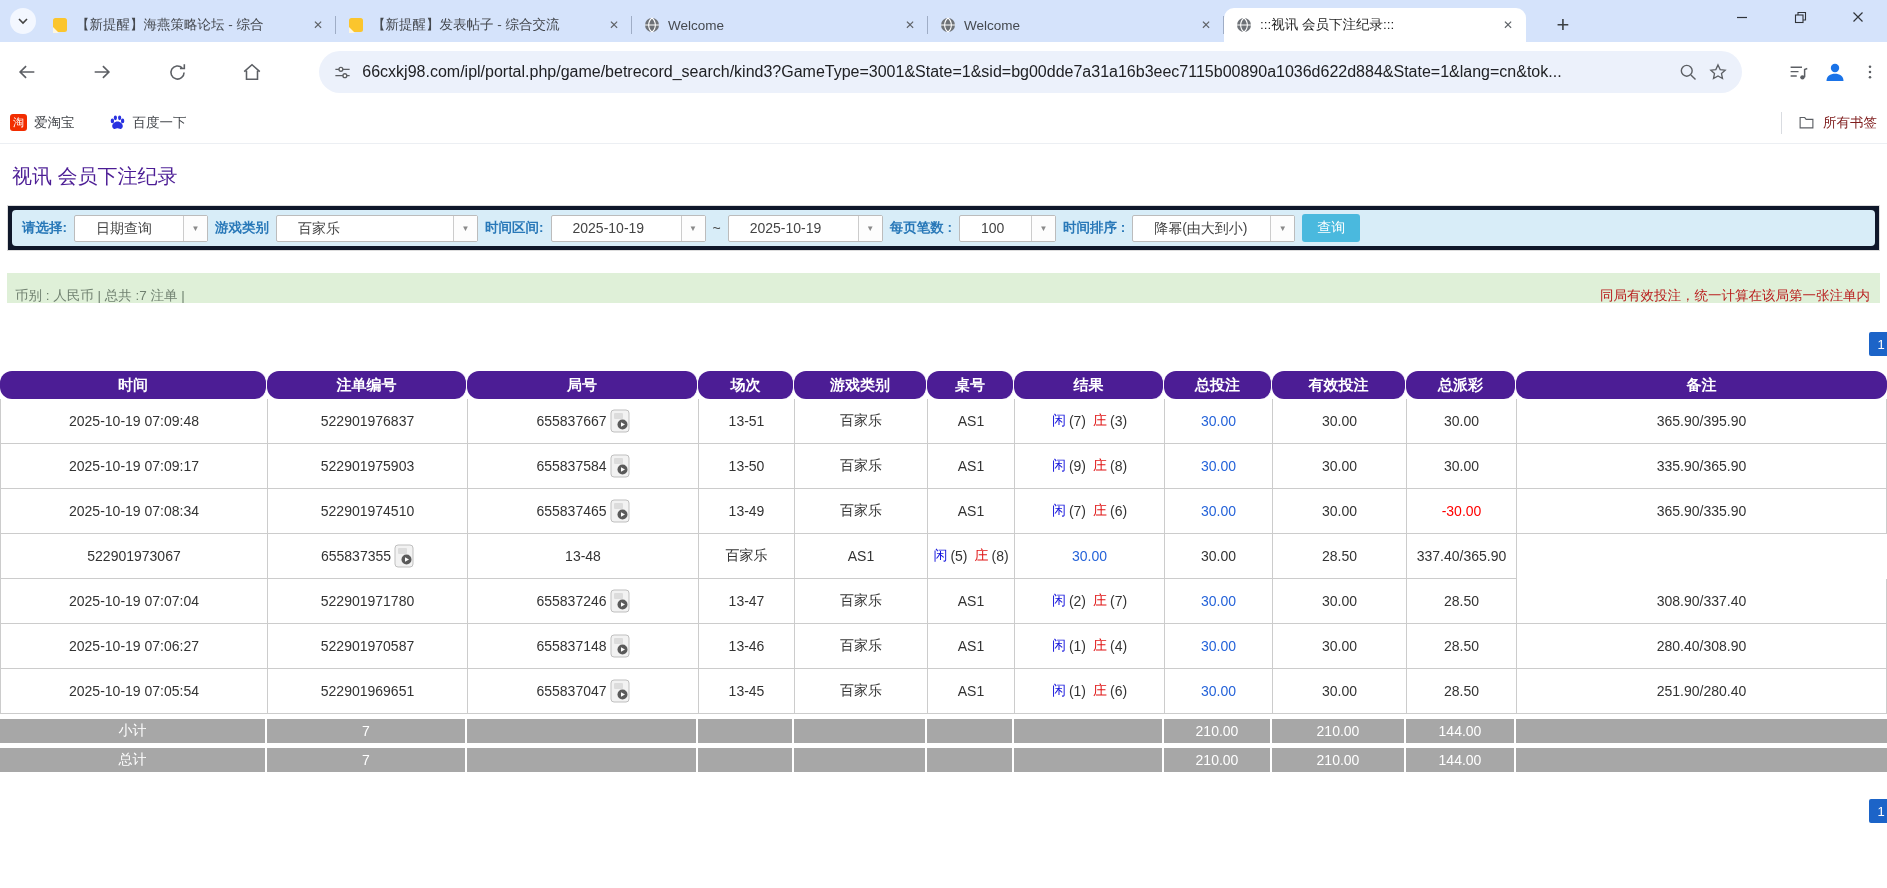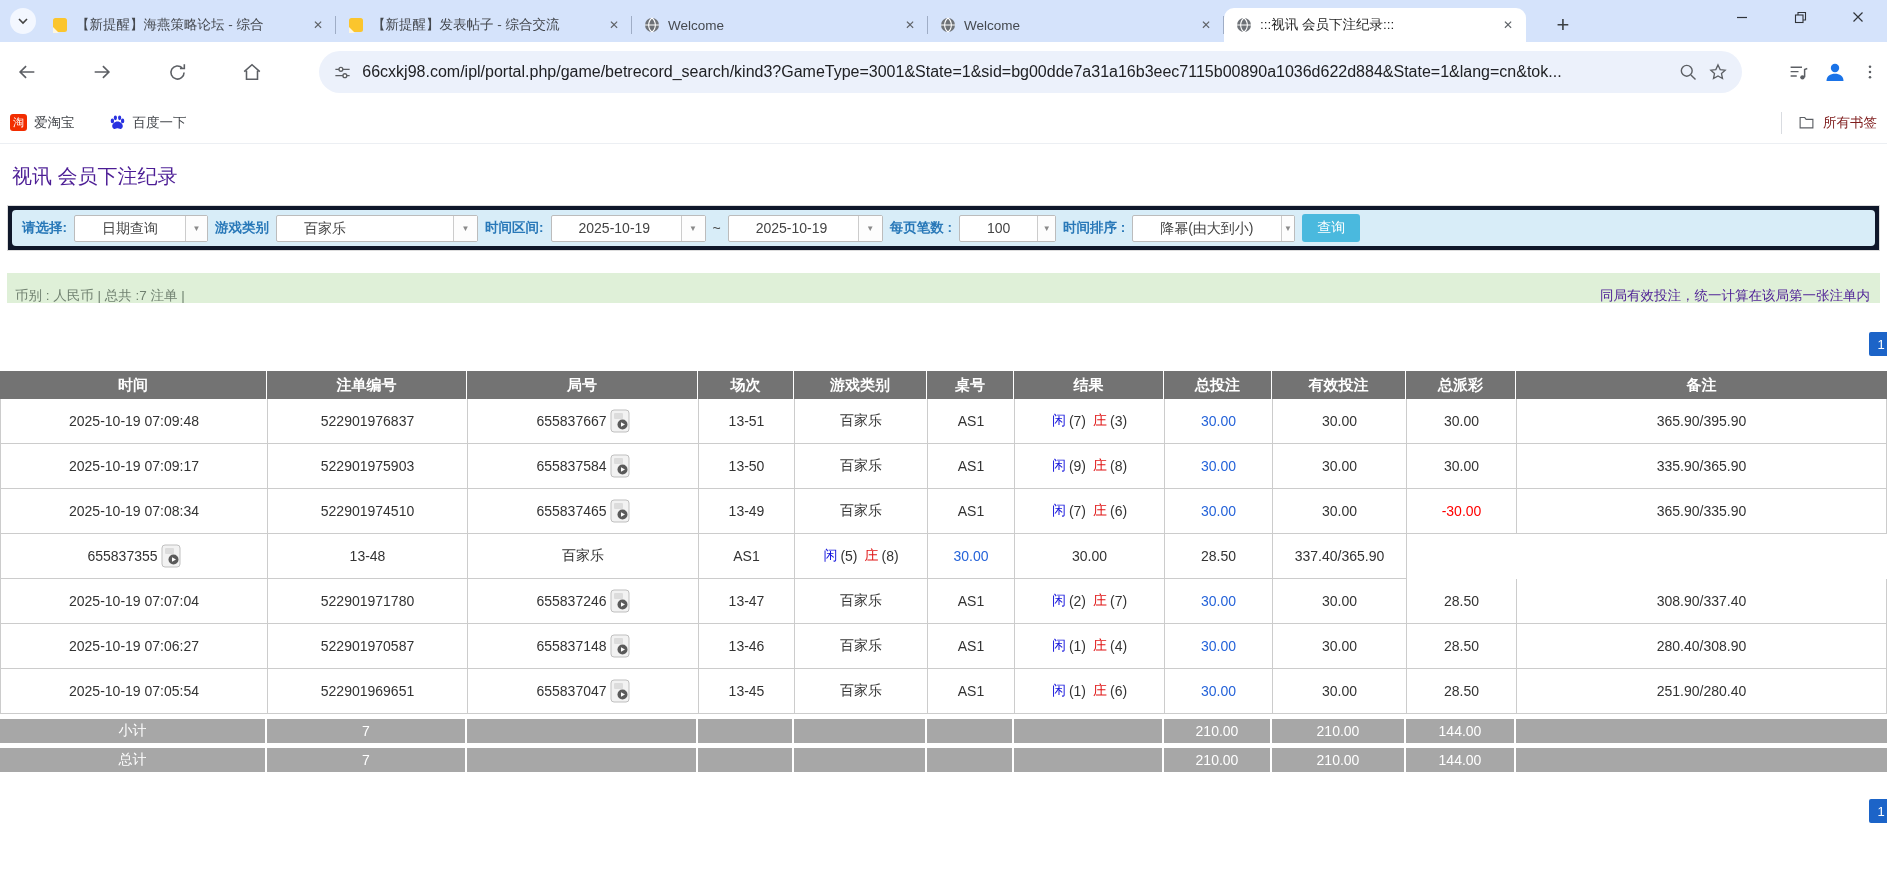--- a/index.html
+++ b/index.html
@@ -43,43 +43,43 @@
 
   
   .page { position:absolute; top:145px; left:0; width:1887px; bottom:0; background:#fff; }
   .page-title { position:absolute; top:18px; left:12px; font-size:20px; color:#4c1d95; }
 
   .filterbox { position:absolute; top:60px; left:7px; right:7px; border:1px solid #ddd; background:#0f172a; padding:4px; }
   .filterbar { height:36px; background:#d8edf8; border-radius:4px; display:flex; align-items:center;
     padding:0 10px; gap:7px; }
   .flabel { color:#2878b8; font-weight:bold; font-size:13.5px; white-space:nowrap; }
   .fselect { display:flex; height:27px; background:#fff; border:1px solid #bcbcbc; border-radius:2px; }
-  .fselect .val { padding:0 27px; font-size:14px; color:#444; line-height:25px; white-space:nowrap; }
+  .fselect .val { padding:0 21px; font-size:14px; color:#444; line-height:25px; white-space:nowrap; }
   .fselect .arrow { width:24px; border-left:1px solid #ccc; display:flex; align-items:center;
     justify-content:center; color:#8a8a8a; font-size:8px; background:#fdfdfd; }
   .tilde { color:#444; font-size:14px; }
   .search-btn { height:28px; padding:0 15px; background:#4ab9de; color:#fff; border:none; border-radius:3px;
     font-size:14px; font-family:inherit; }
 
   .infobar { position:absolute; top:128px; left:7px; right:7px; height:30px; background:#dff0d8;
     display:flex; align-items:center; justify-content:space-between; padding:16px 10px 0 8px; }
   .info-left { color:#708070; font-size:13.5px; }
-  .info-right { color:#4c1d95; font-size:13.5px; }
+  .info-right { color:#b91c1c; font-size:13.5px; }
 
   .page-btn { position:absolute; right:-6px; width:24px; height:24px; background:#1c64c8; color:#fff;
     font-size:13px; display:flex; align-items:center; justify-content:center; border-radius:2px; }
   .page-btn.top { top:187px; }
   .page-btn.bottom { top:654px; }
 
   
   :root { --cols: 267px 200px 231px 96px 133px 87px 150px 108px 134px 110px 1fr; }
   .table-wrap { position:absolute; top:226px; left:0; width:1887px; }
   .grid-row { display:grid; grid-template-columns:var(--cols); }
-  .th { background:#737373; color:#fff; font-weight:bold; font-size:15px; height:28px; line-height:28px;
-    text-align:center; border-right:1px solid #fff; }
+  .th { background:#4c1d95; color:#fff; font-weight:bold; font-size:15px; height:28px; line-height:28px;
+    text-align:center; border-right:1px solid #fff;border-radius:12px; }
   .th:last-child { border-right:none; }
   .tbody { border-left:1px solid #ccc; }
   .td { height:45px; display:flex; align-items:center; justify-content:center; font-size:14px; color:#333;
     border-right:1px solid #ccc; border-bottom:1px solid #ccc; gap:3px; }
   .blue-link { color:#2563d9; }
   .p-char { color:#1414dc; }
   .b-char { color:#e01414; margin-left:4px; }
   .neg { color:#ff0000; }
   .sumrow { display:grid; grid-template-columns:var(--cols); margin-top:5px; }
   .sumrow .sc { background:#a7a7a7; height:24px; color:#fff; font-size:14px; display:flex;
@@ -377,20 +377,21 @@
             <span class="b-char">庄</span>
             <span>(6)</span>
     </div>
     <div class="td blue-link">30.00</div>
     <div class="td">30.00</div>
     <div class="td neg">-30.00</div>
     <div class="td">365.90/335.90</div>
   </div>
 
   <div class="grid-row">
+    <div class="td">522901973067</div>
     <div class="td">
       <span>655837355</span>
       <svg width="20" height="24" viewBox="0 0 20 24">
               <rect x="1" y="1" width="18" height="22" rx="3" fill="#f2f2f2" stroke="#bfbfbf"></rect>
               <rect x="4" y="4" width="9" height="6" rx="1" fill="#dcdcdc"></rect>
               <circle cx="12.5" cy="15.5" r="5" fill="#5a5a5a"></circle>
               <path d="M11 13.3 l4 2.2 -4 2.2 Z" fill="#fff"></path>
             </svg>
     </div>
     <div class="td">13-48</div>

